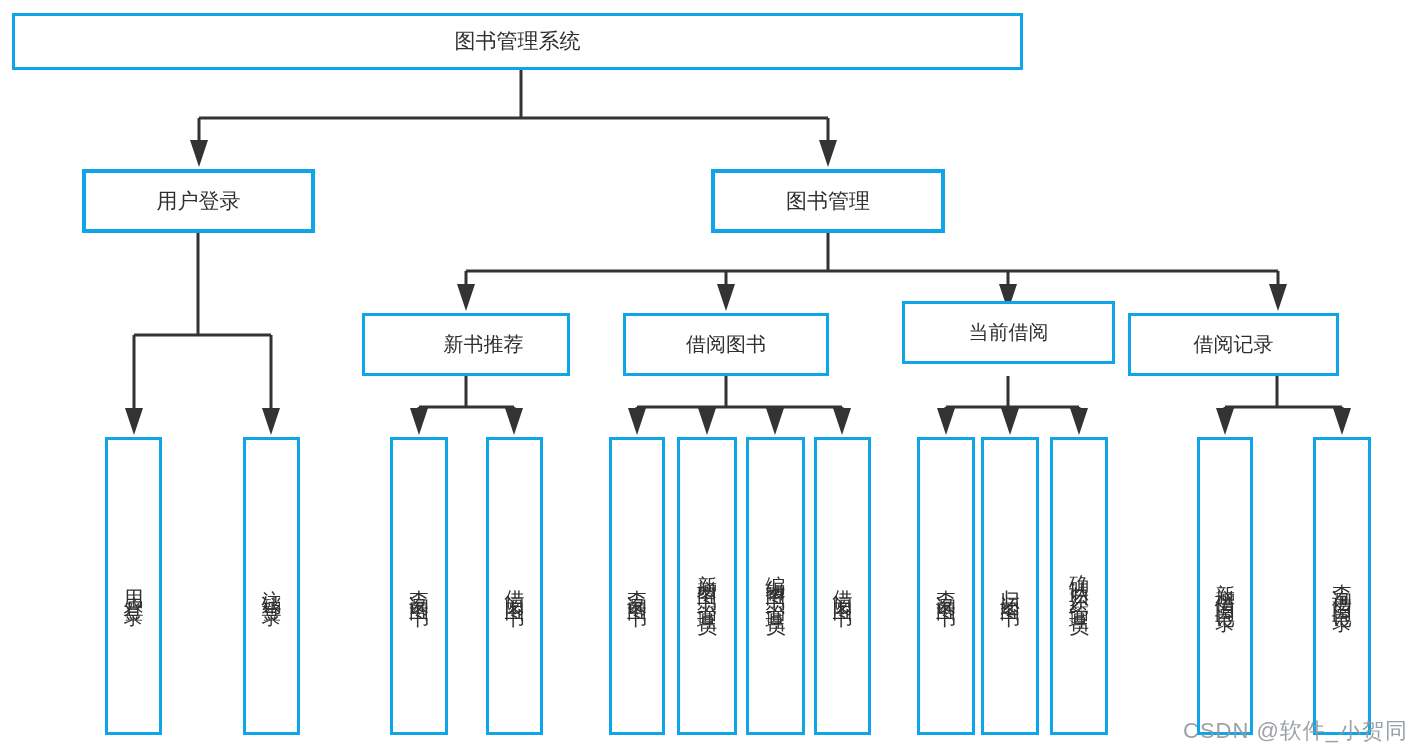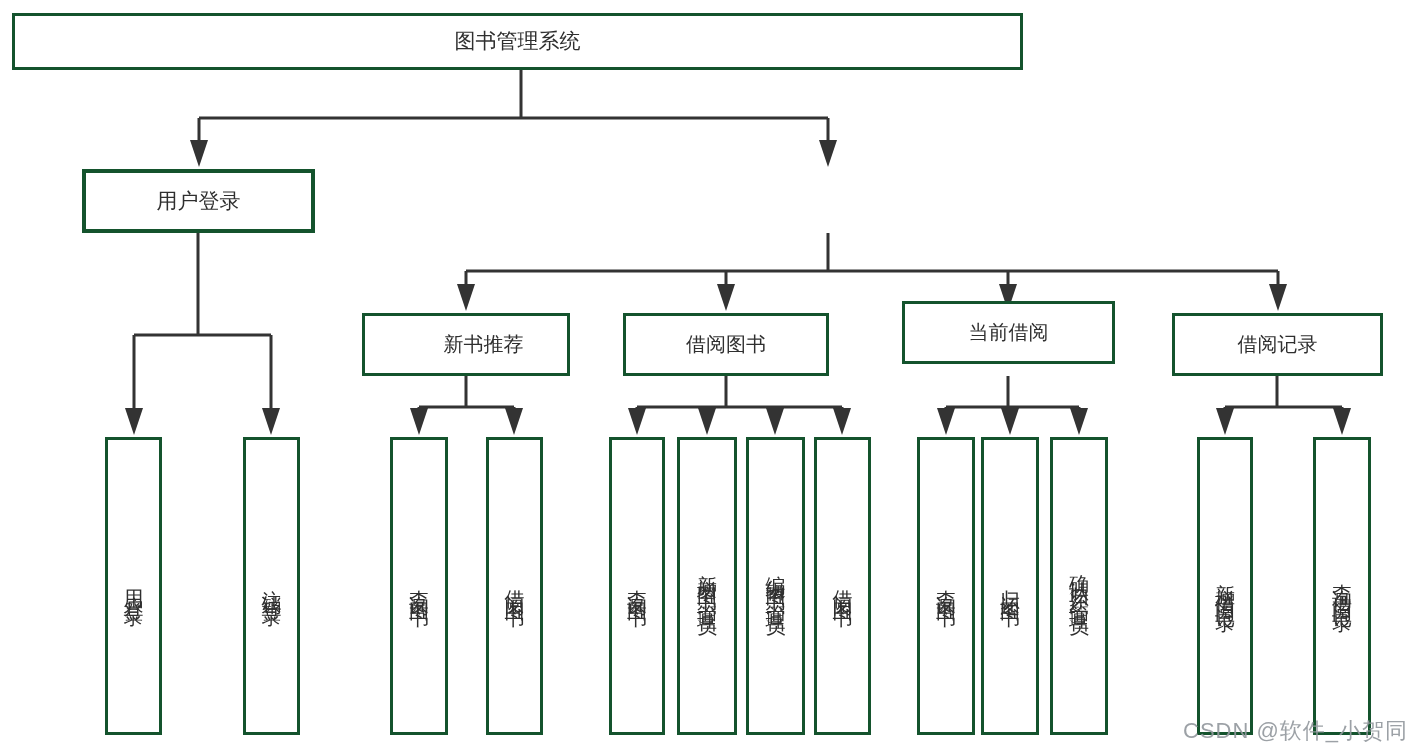--- a/index.html
+++ b/index.html
@@ -2,21 +2,21 @@
 <html><head>
 <meta charset="utf-8">
 <style>
   html,body{margin:0;padding:0;background:#ffffff;}
   #canvas{
     position:relative;width:1405px;height:747px;background:#ffffff;overflow:hidden;
     font-family:"Liberation Sans",sans-serif;color:#2f2f2f;
   }
   #connectors{position:absolute;left:0;top:0;z-index:0;}
   .node{
-    position:absolute;box-sizing:border-box;background:#ffffff;border:3px solid #14532d;
+    position:absolute;box-sizing:border-box;background:#ffffff;border:3px solid #0ea5e9;
     display:flex;align-items:center;justify-content:center;z-index:1;
     text-align:center;line-height:1.15;
   }
   .lvl1{font-size:21px;border-width:3px;}
   .lvl2{font-size:21px;border-width:4px;}
   .lvl3{font-size:20px;border-width:3px;}
   .leaf{
     top:437px;height:298px;font-size:20px;border-width:3px;
     writing-mode:vertical-rl;text-orientation:mixed;letter-spacing:6px;
   }
@@ -66,25 +66,26 @@
       <polygon points="1001,408 1019,408 1010,435"></polygon>
       <polygon points="1070,408 1088,408 1079,435"></polygon>
       <polygon points="1216,408 1234,408 1225,435"></polygon>
       <polygon points="1333,408 1351,408 1342,435"></polygon>
     </g>
   </svg>
 
   <div class="node lvl1" style="left:12px;top:13px;width:1011px;height:57px;">图书管理系统</div>
 
   <div class="node lvl2" style="left:82px;top:169px;width:233px;height:64px;">用户登录</div>
+  <div class="node lvl2" style="left:711px;top:169px;width:234px;height:64px;">图书管理</div>
 
   <div class="node lvl3" style="left:362px;top:313px;width:208px;height:63px;padding-left:35px;">新书推荐</div>
   <div class="node lvl3" style="left:623px;top:313px;width:206px;height:63px;">借阅图书</div>
   <div class="node lvl3" style="left:902px;top:301px;width:213px;height:63px;">当前借阅</div>
-  <div class="node lvl3" style="left:1172px;top:313px;width:211px;height:63px;">借阅记录</div>
+  <div class="node lvl3" style="left:1128px;top:313px;width:211px;height:63px;">借阅记录</div>
 
   <div class="node leaf" style="left:105px;width:57px;">用户登录</div>
   <div class="node leaf" style="left:243px;width:57px;">注销登录</div>
 
   <div class="node leaf" style="left:390px;width:58px;">查询图书</div>
   <div class="node leaf" style="left:486px;width:57px;">借阅图书</div>
 
   <div class="node leaf" style="left:609px;width:56px;">查询图书</div>
   <div class="node leaf" style="left:677px;width:60px;">新增图书（管理员）</div>
   <div class="node leaf" style="left:746px;width:59px;">编辑图书（管理员）</div>

